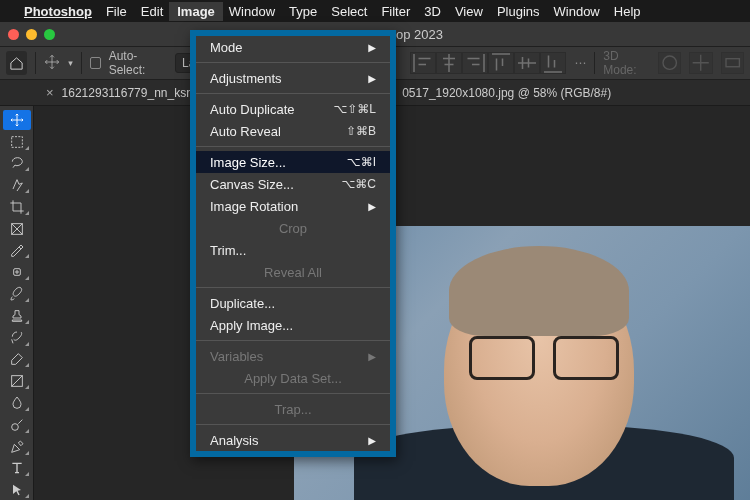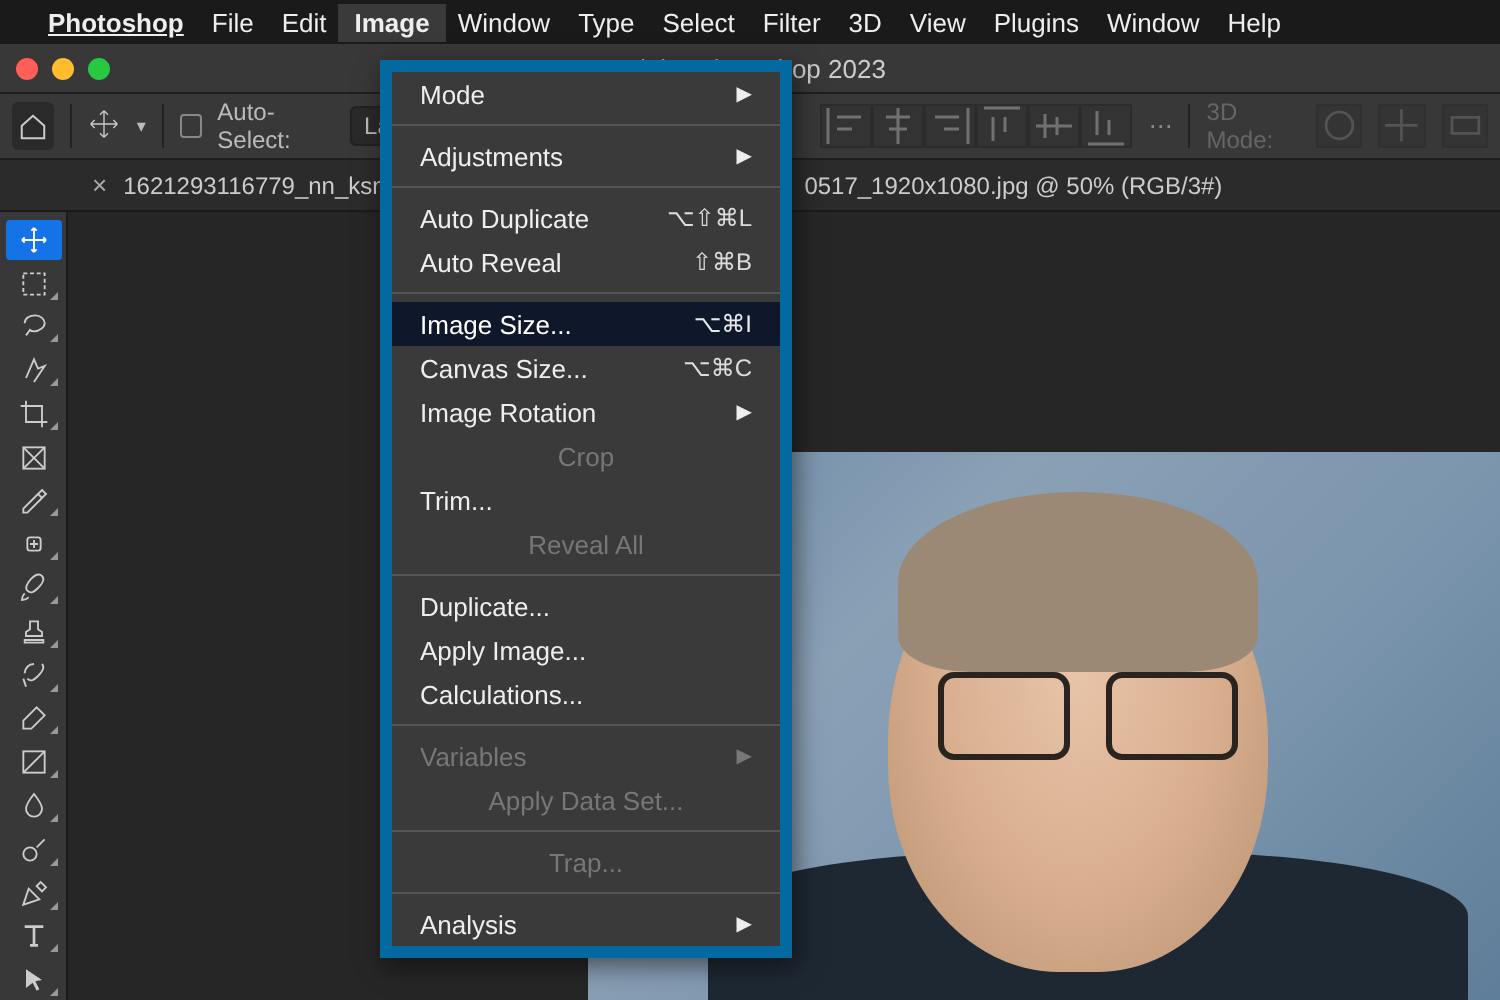--- a/index.html
+++ b/index.html
@@ -167,21 +167,21 @@
         <rect x="3" y="5" width="10" height="6" stroke="#888" fill="none"></rect>
       </svg>
     </div>
 </div>
 
 <div class="doc-tabbar">
   <div class="doc-tab">
     <span class="close-x">×</span>
     <span>1621293116779_nn_ksn_b</span>
     <span style="width:180px;"></span>
-    <span>0517_1920x1080.jpg @ 50% (RGB/3#)</span>
+    <span>0517_1920x1080.jpg @ 58% (RGB/8#)</span>
   </div>
 </div>
 
 <div class="workspace">
   <div class="toolbox">
     <div class="tool active">
         <svg viewBox="0 0 24 24">
           <path d="M12 3v18M3 12h18M12 3l-2 2M12 3l2 2M12 21l-2-2M12 21l2-2M3 12l2-2M3 12l2 2M21 12l-2-2M21 12l-2 2"></path>
         </svg>
       </div>
@@ -343,23 +343,20 @@
     <div class="mi disabled">
       <span>Reveal All</span>
     </div>
     <hr>
     <div class="mi">
       <span>Duplicate...</span>
     </div>
     <div class="mi">
       <span>Apply Image...</span>
     </div>
-    <div class="mi">
-      <span>Calculations...</span>
-    </div>
     <hr>
     <div class="mi disabled">
       <span>Variables</span>
       <span class="sub-arrow">▶</span>
     </div>
     <div class="mi disabled">
       <span>Apply Data Set...</span>
     </div>
     <hr>
     <div class="mi disabled">

